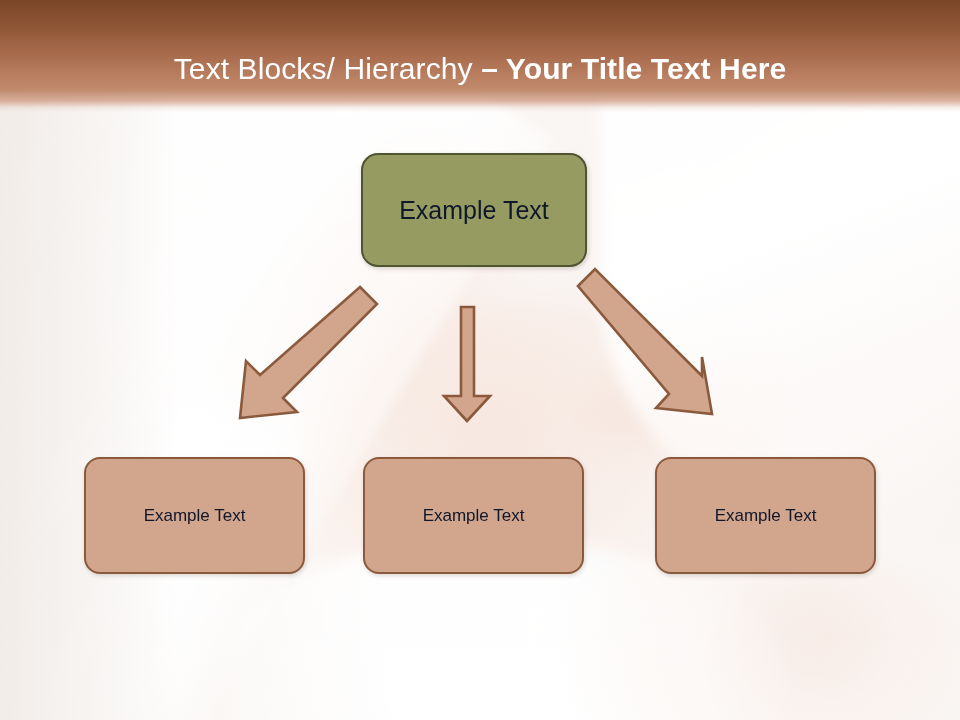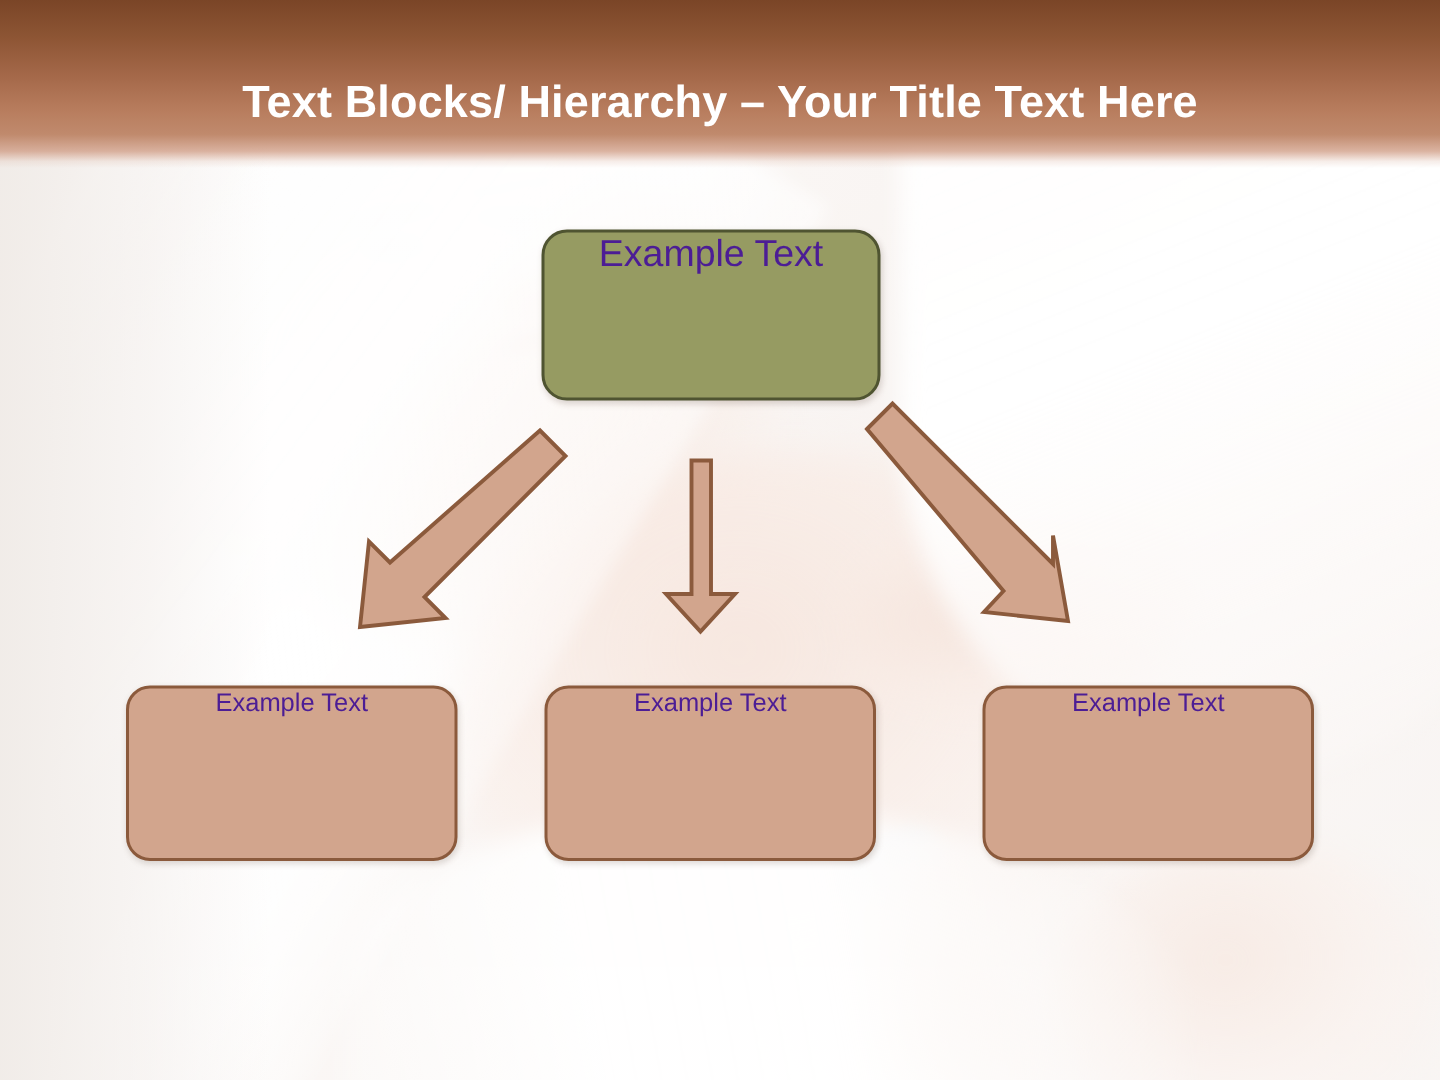--- a/index.html
+++ b/index.html
@@ -267,30 +267,31 @@
     left: 0; top: 0;
     width: 960px;
     text-align: center;
     padding-top: 52px;
     color: #ffffff;
     font-size: 30px;
     line-height: 34px;
     letter-spacing: 0.1px;
     white-space: nowrap;
   }
-  .title-strong { font-weight: bold; }
+  .title-strong { font-weight: normal; }
   .title-light  { font-weight: bold; }
 
   
   .node {
     position: absolute;
     box-sizing: border-box;
     display: flex;
+    align-items: center;
     justify-content: center;
-    color: #4c1d95;
+    color: #0f172a;
     text-align: center;
   }
   .node-top {
     left: 361px; top: 153px;
     width: 226px; height: 114px;
     background: #969b62;
     border: 2.5px solid #4f5431;
     border-radius: 17px;
     font-size: 25px;
     box-shadow: 1px 2px 4px rgba(90,70,55,0.22);

